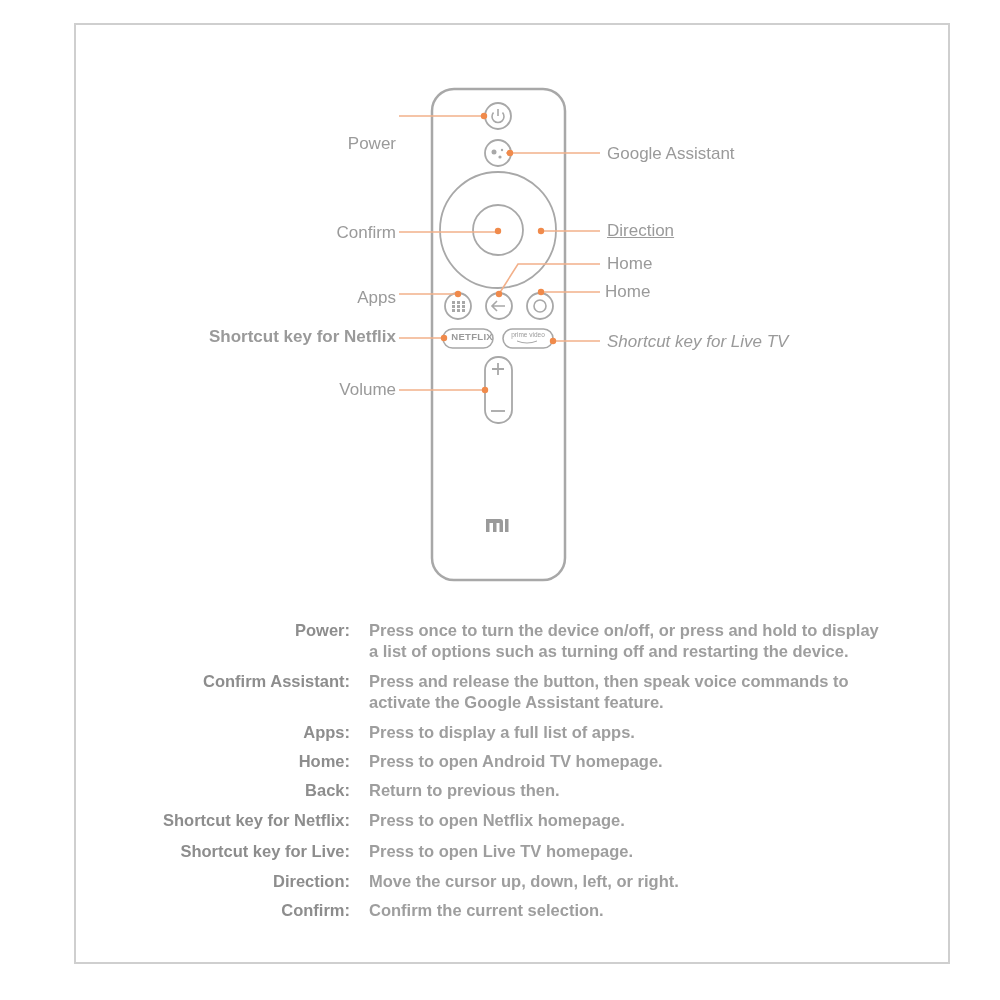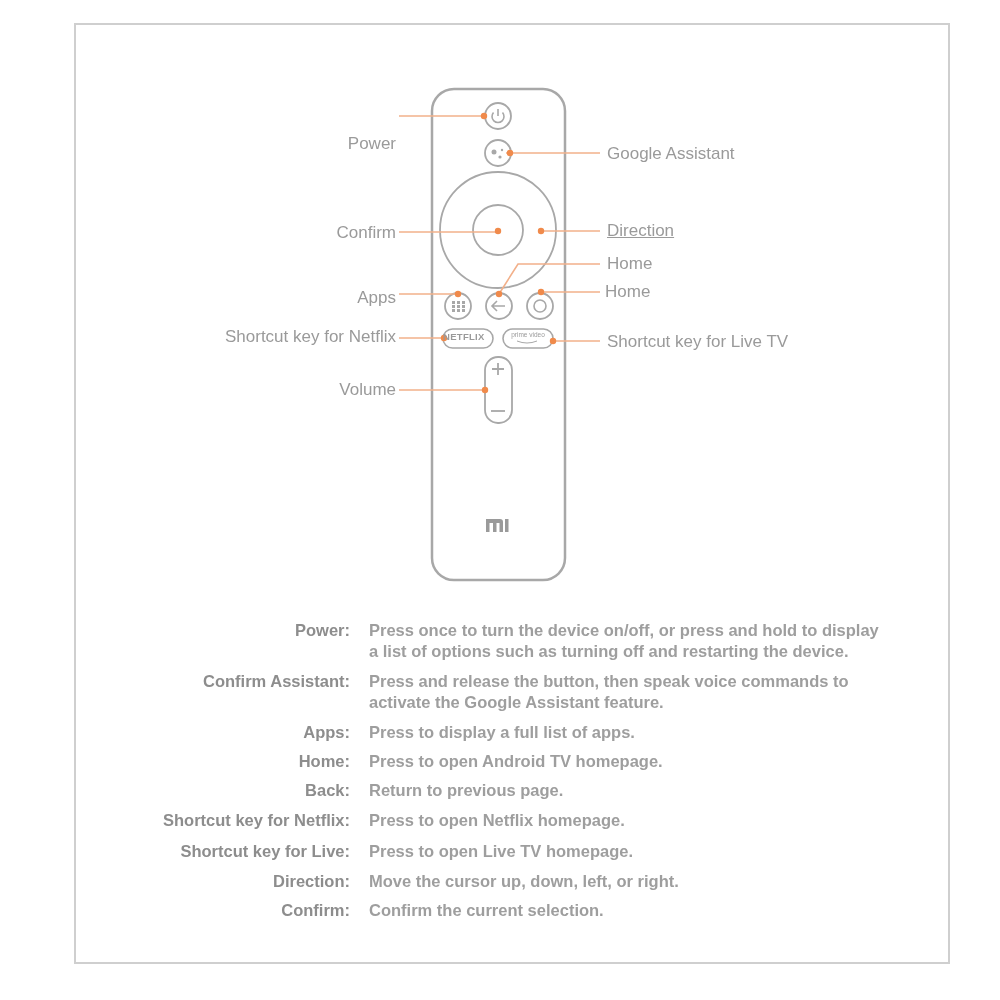--- a/index.html
+++ b/index.html
@@ -104,34 +104,34 @@
       <circle cx="541" cy="231" r="3.2"></circle>
       <circle cx="499" cy="294" r="3.2"></circle>
       <circle cx="458" cy="294" r="3.2"></circle>
       <circle cx="541" cy="292" r="3.2"></circle>
       <circle cx="444" cy="338" r="3.2"></circle>
       <circle cx="553" cy="341" r="3.2"></circle>
       <circle cx="485" cy="390" r="3.2"></circle>
     </g>
   </svg>
 
-  <div style="position:absolute;left:443px;top:331px;width:50px;text-align:left;font-size:9.5px;font-weight:bold;color:#9a9a9a;letter-spacing:0.3px;">NETFLIX</div>
+  <div style="position:absolute;left:443px;top:331px;width:50px;text-align:right;font-size:9.5px;font-weight:bold;color:#9a9a9a;letter-spacing:0.3px;">NETFLIX</div>
   <div style="position:absolute;left:503px;top:331px;width:50px;text-align:center;font-size:6.5px;color:#9a9a9a;">prime video</div>
 
   <div class="callout left" style="right:604px;top:106px;margin-top:28px;">Power</div>
   <div class="callout left" style="right:604px;top:223px;">Confirm</div>
   <div class="callout left" style="right:604px;top:288px;">Apps</div>
-  <div class="callout left" style="right:604px;top:327px;">Shortcut key for Netflix</div>
+  <div class="callout left" style="right:604px;top:327px;font-weight:bold;">Shortcut key for Netflix</div>
   <div class="callout left" style="right:604px;top:380px;">Volume</div>
 
   <div class="callout" style="left:607px;top:144px;">Google Assistant</div>
   <div class="callout" style="left:607px;top:221px;text-decoration:underline;">Direction</div>
   <div class="callout" style="left:607px;top:254px;">Home</div>
   <div class="callout" style="left:587px;top:282px;margin-left:18px;">Home</div>
-  <div class="callout" style="left:607px;top:332px;">Shortcut key for Live TV</div>
+  <div class="callout" style="left:607px;top:332px;font-style:italic;">Shortcut key for Live TV</div>
 </div>
 
 <div class="desc">
   <div class="row" style="top:0px;">
     <span class="k">Power:</span>
     <span class="v">Press once to turn the device on/off, or press and hold to display
 a list of options such as turning off and restarting the device.</span>
   </div>
   <div class="row" style="top:51px;">
     <span class="k">Confirm Assistant:</span>
@@ -141,21 +141,21 @@
   <div class="row" style="top:102px;">
     <span class="k">Apps:</span>
     <span class="v">Press to display a full list of apps.</span>
   </div>
   <div class="row" style="top:131px;">
     <span class="k">Home:</span>
     <span class="v">Press to open Android TV homepage.</span>
   </div>
   <div class="row" style="top:160px;">
     <span class="k">Back:</span>
-    <span class="v">Return to previous page.</span>
+    <span class="v">Return to previous then.</span>
   </div>
   <div class="row" style="top:190px;">
     <span class="k">Shortcut key for Netflix:</span>
     <span class="v">Press to open Netflix homepage.</span>
   </div>
   <div class="row" style="top:221px;">
     <span class="k">Shortcut key for Live:</span>
     <span class="v">Press to open Live TV homepage.</span>
   </div>
   <div class="row" style="top:251px;">

